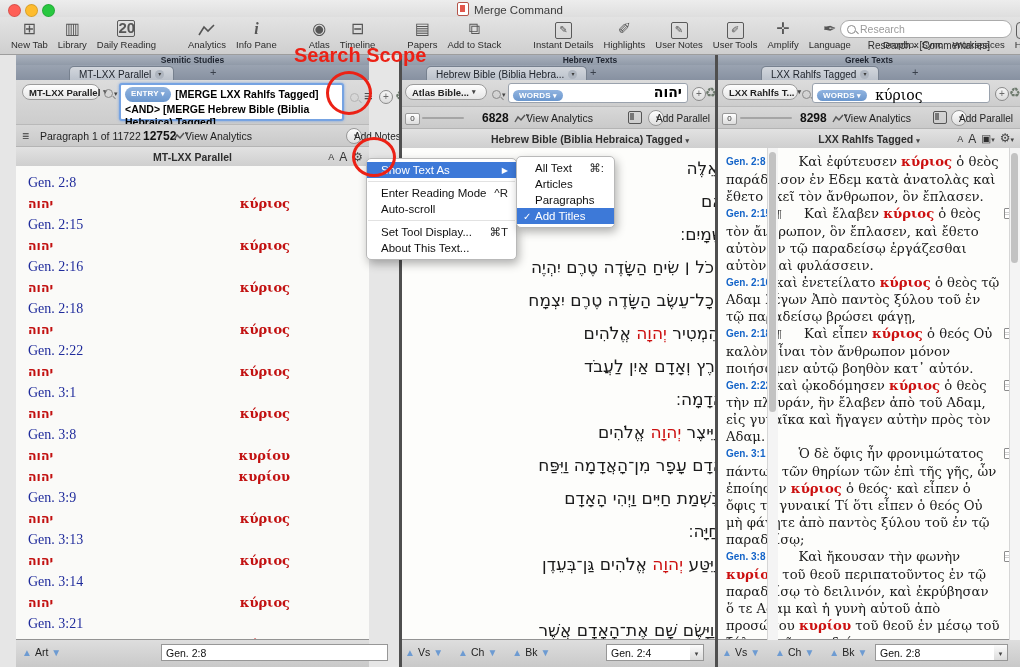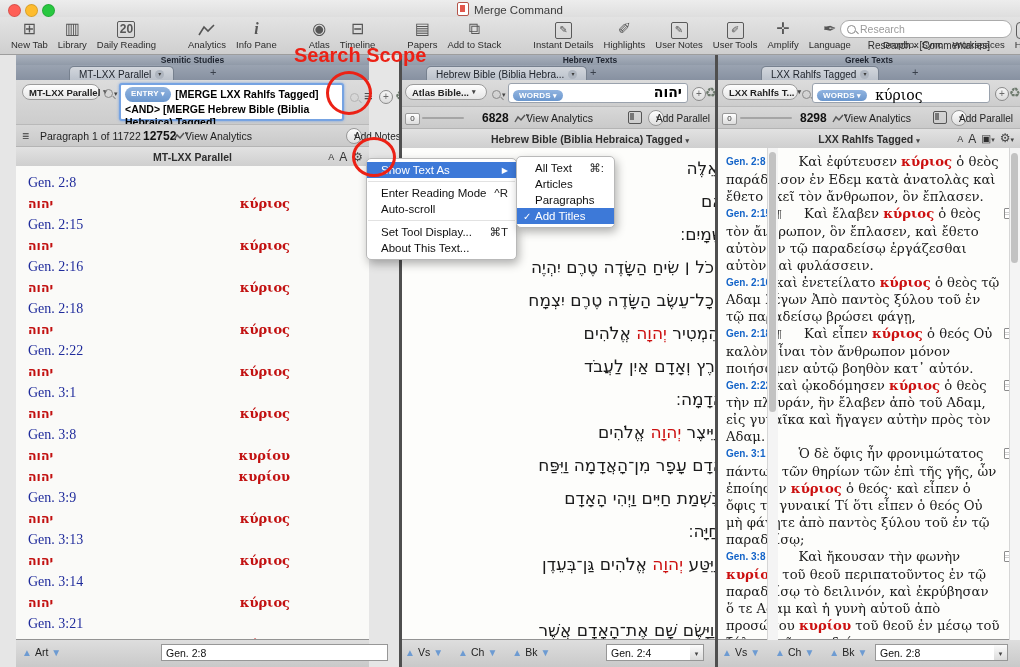--- a/index.html
+++ b/index.html
@@ -24,21 +24,21 @@
     display:flex;align-items:flex-start;padding:2px 0 0 6px;box-sizing:border-box}
   .tgrp{display:flex}
   .tgrp+.tgrp{margin-left:22px}
   .tbi{display:flex;flex-direction:column;align-items:center;padding:0 5px;cursor:default}
   .tbi .ic{height:19px;line-height:19px;font-size:16px;color:#565656}
   .tbi .ic svg{vertical-align:middle}
   .tbi .lb{font-size:9.5px;color:#2d2d2d;margin-top:1px;white-space:nowrap}
   .boxed{display:inline-block;width:15px;height:15px;border:1.3px solid #5a5a5a;border-radius:2px;
     font-size:10px;line-height:14px;text-align:center;vertical-align:1px}
   .cal{display:inline-block;width:16px;height:15px;border:1.3px solid #5a5a5a;border-radius:2px;
-    font-size:12px;font-weight:bold;line-height:14px;text-align:center;vertical-align:1px}
+    font-size:15px;font-weight:bold;line-height:14px;text-align:center;vertical-align:1px}
   #research{position:absolute;right:8px;top:3px;width:158px;height:16px;background:#fff;
     border:1px solid #ababab;border-radius:9px;font-size:10.5px;color:#9a9a9a;
     display:flex;align-items:center;padding:0 6px;gap:4px}
   #research-caption{position:absolute;right:30px;top:23px;font-size:10px;color:#2d2d2d}
   .magicon{display:inline-block;width:7px;height:7px;border:1.4px solid #8a8a8a;border-radius:50%;position:relative}
   .magicon::after{content:"";position:absolute;width:4px;height:1.4px;background:#8a8a8a;
     transform:rotate(45deg);right:-4px;bottom:-1px}
 
   
   .vsep{position:absolute;top:55px;bottom:0;width:3px;background:#4f4f4f;z-index:5}

